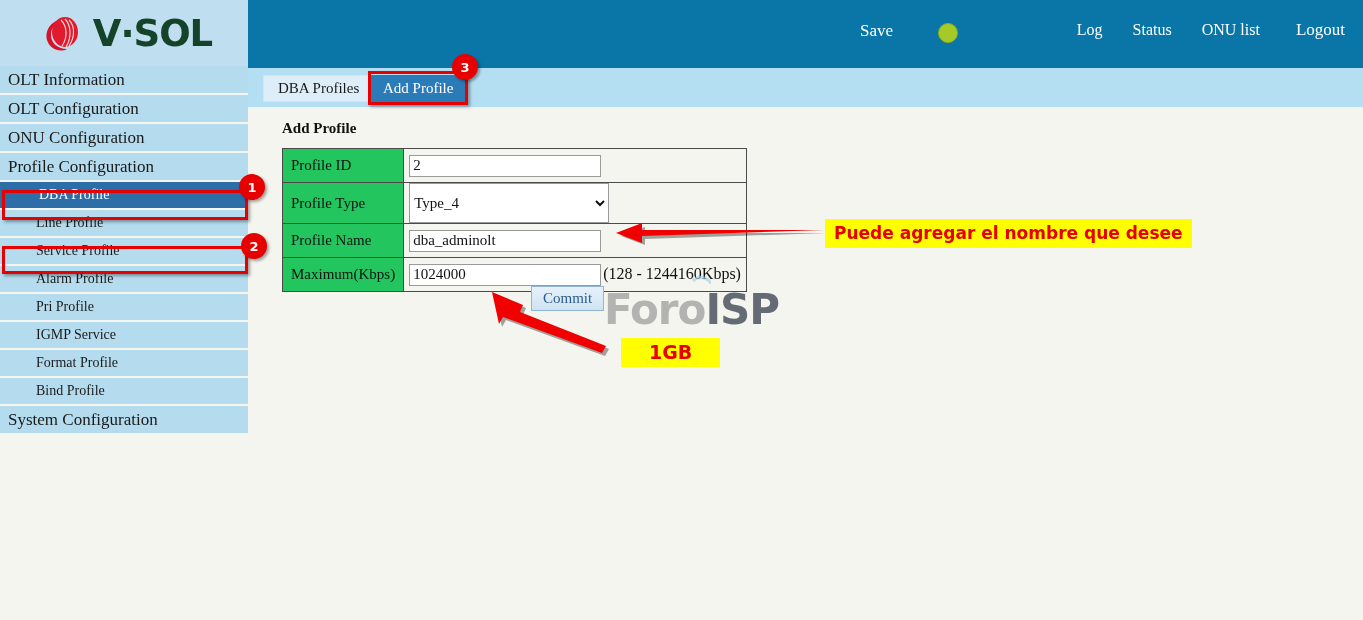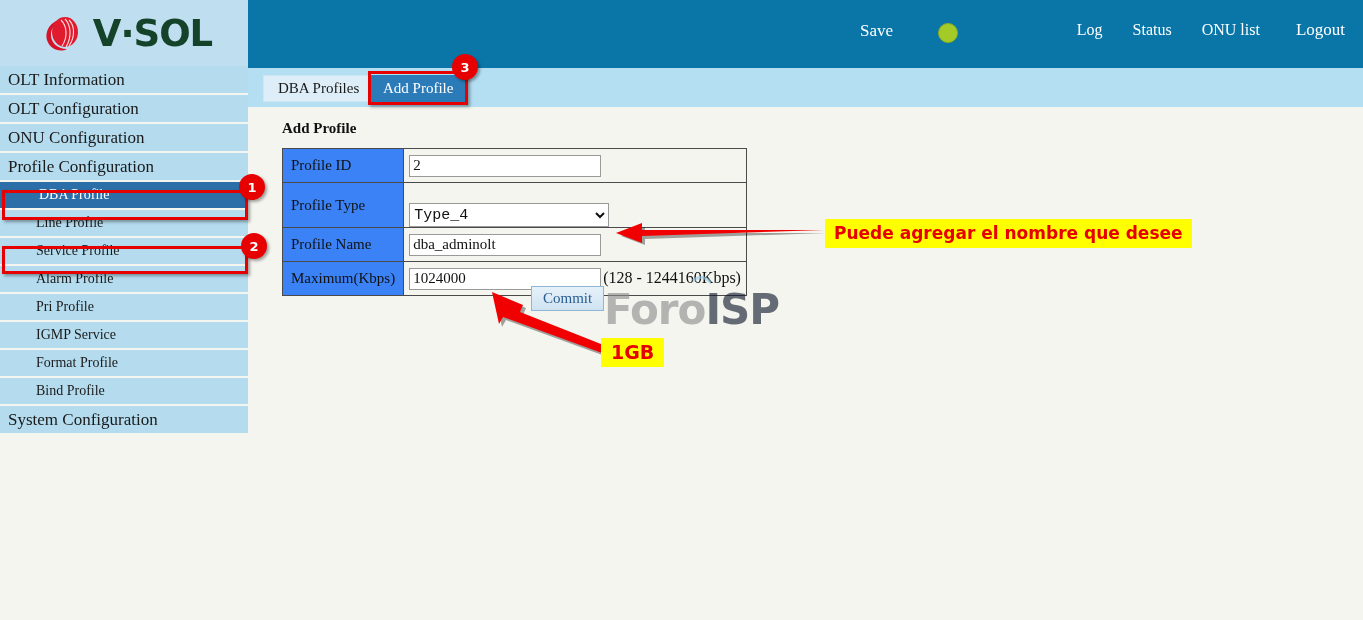--- a/index.html
+++ b/index.html
@@ -103,36 +103,36 @@
     position: absolute; left: 34px; top: 41px;
     border-collapse: collapse;
     border: 1px solid #4a4a4a;
   }
   table.form td {
     border: 1px solid #4a4a4a;
     font-size: 15px; color: #111;
     height: 34px;
   }
   td.lbl {
-    background: #3b82f6;
+    background: #22c55e;
     padding: 8px 8px;
     white-space: nowrap;
     width: 120px;
   }
   td.fld { padding: 0 5px; background: #f4f5ef; }
   td.fld input[type=text] {
     width: 192px; height: 22px;
     font-family: "Liberation Serif", serif; font-size: 15px;
     padding: 1px 3px;
     border: 1px solid #9a9a9a; background: #ffffff; color: #111;
   }
   td.fld select {
-    width: 200px; height: 24px;
-    font-family: Liberation Mono, monospace; font-size: 15px;
-    border: 1px solid #9a9a9a; background: #ffffff; color: #111; margin-top: 20px;
+    width: 200px; height: 40px;
+    font-family: Liberation Serif, serif; font-size: 15px;
+    border: 1px solid #9a9a9a; background: #ffffff; color: #111;
   }
   .hint { font-size: 16px; color: #111; margin-left: 2px; }
   .commit {
     position: absolute; left: 283px; top: 179px;
     font-family: "Liberation Serif", serif;
     font-size: 15px; color: #2a5d90;
     background: linear-gradient(#e6f1f9, #cfe3f2);
     border: 1px solid #8fb6d4;
     padding: 3px 11px;
   }
@@ -295,15 +295,15 @@
 
   <div class="yellow-note" style="left:825px; top:219px; padding:6px 9px; font-size:17px;">Puede agregar el nombre que desee</div>
 
   <svg class="arrow" style="left:486px; top:288px; width:125px; height:62px;">
     <g transform="translate(3,3)" opacity=".35">
       <path d="M120 58 L34 24 L37 17 L6 4 L13 36 L17 29 L116 65 Z" fill="#000"></path>
     </g>
     <path d="M120 58 L34 24 L37 17 L6 4 L13 36 L17 29 L116 65 Z" fill="#f00001"></path>
   </svg>
 
-  <div class="yellow-note" style="left:601px; top:338px; padding:5px 10px; font-size:19px;">1GB</div>
+  <div class="yellow-note" style="left:621px; top:338px; padding:5px 28px; font-size:19px;">1GB</div>
 
 </div>
 
 </body></html>

